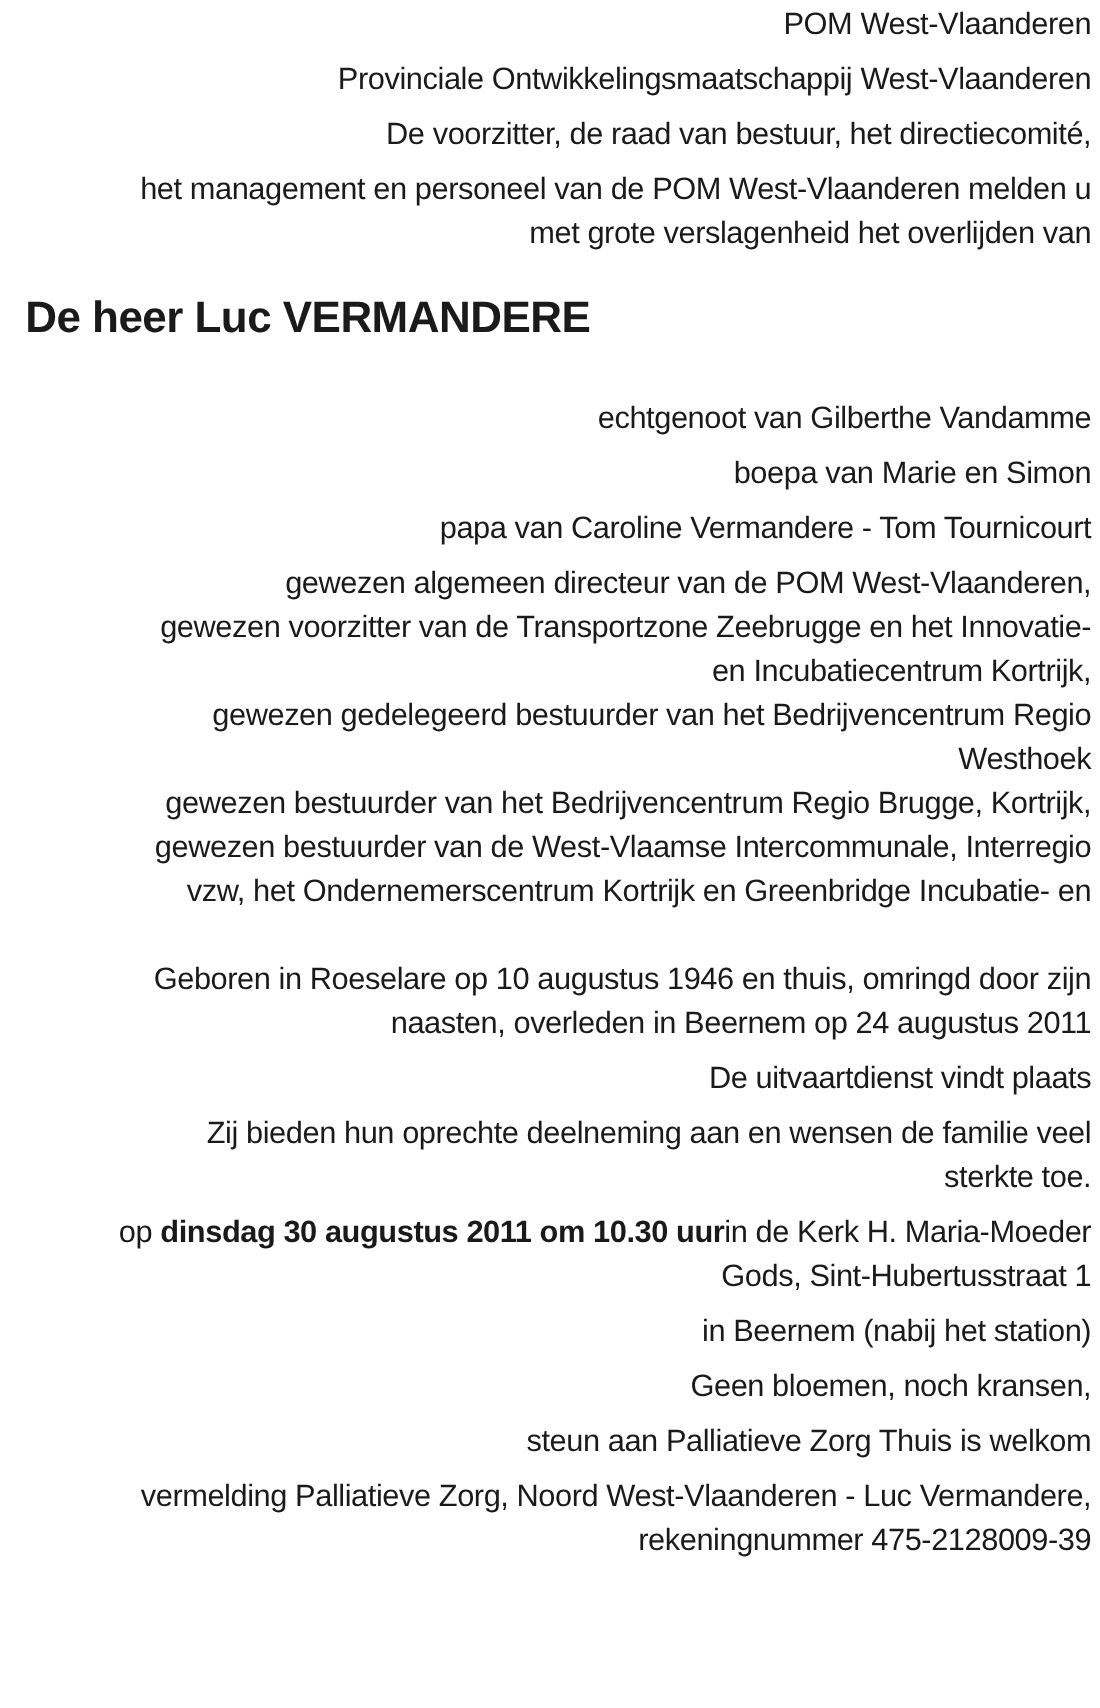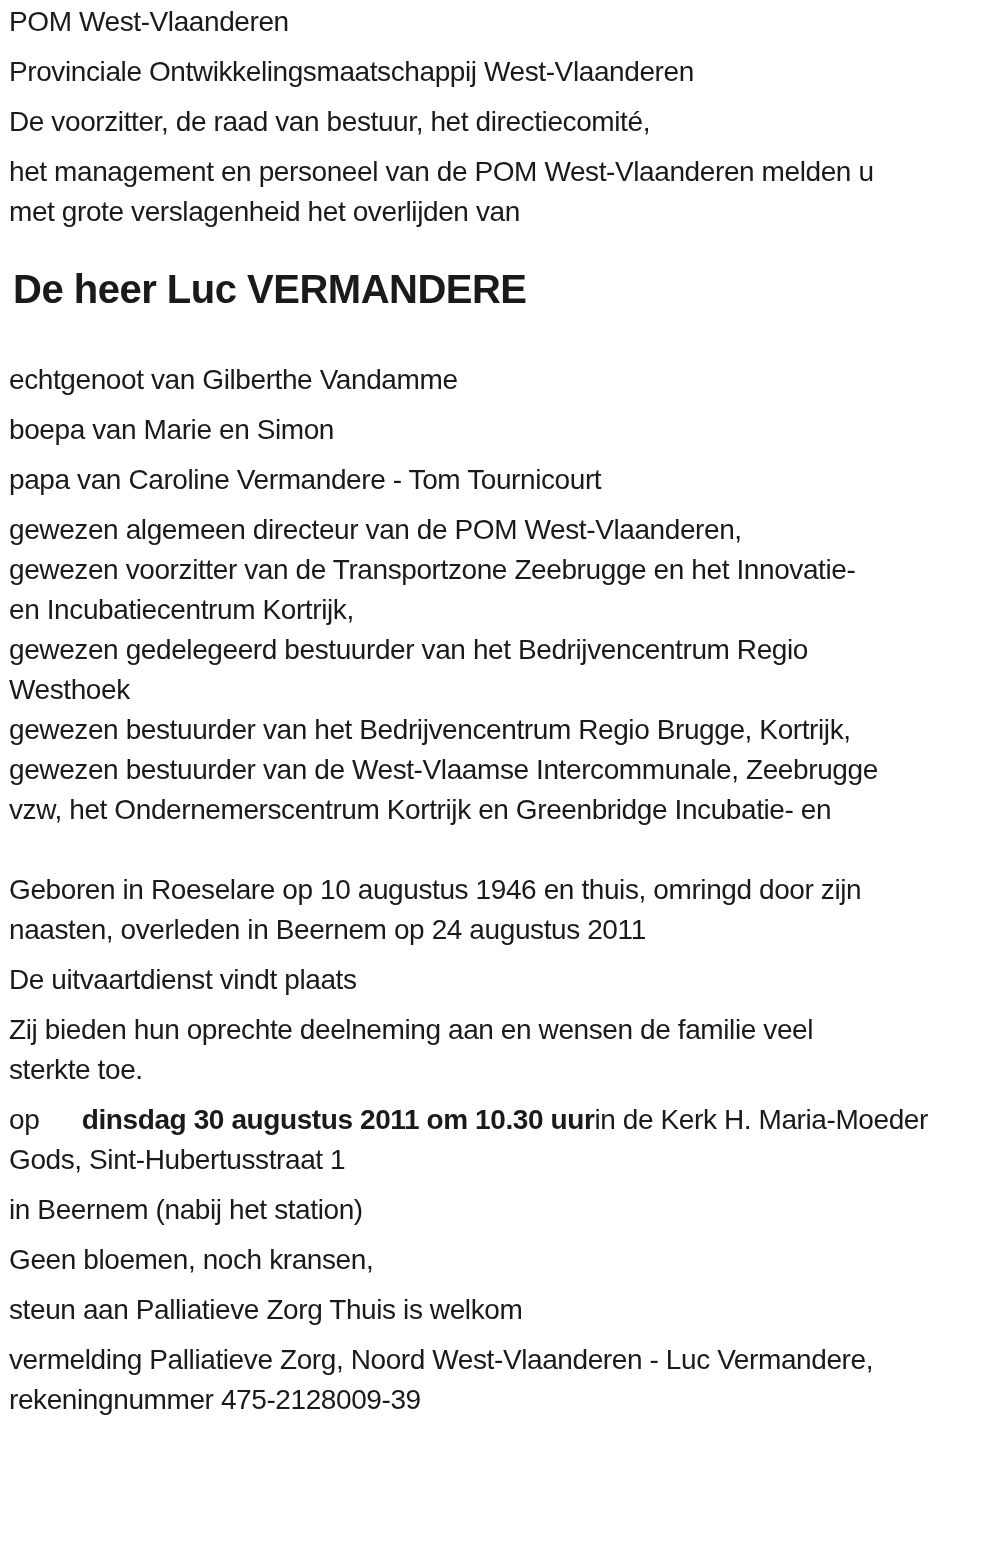--- a/index.html
+++ b/index.html
@@ -18,35 +18,35 @@
     font-size: 28px;
     line-height: 40px;
     letter-spacing: -0.4px;
   }
   .para {
     margin: 0 0 10px 0;
   }
   .line {
     display: block;
     white-space: nowrap;
+    text-align: right;
   }
   .heading {
     font-size: 40px;
     line-height: 54px;
     font-weight: 700;
     letter-spacing: -0.5px;
-    margin: 30px 0 44px 4px;
+    margin: 30px 0 44px 14px;
     white-space: nowrap;
   }
   .blank-line {
     height: 30px;
   }
   strong {
     font-weight: 700;
-    margin-left: 35px;
   }
 </style>
 </head>
 <body>
 
 <div class="doc">
 
   <p class="para">
     <span class="line">POM West-Vlaanderen</span>
   </p>
@@ -78,21 +78,21 @@
     <span class="line">papa van Caroline Vermandere - Tom Tournicourt</span>
   </p>
 
   <p class="para">
     <span class="line">gewezen algemeen directeur van de POM West-Vlaanderen,</span>
     <span class="line">gewezen voorzitter van de Transportzone Zeebrugge en het Innovatie-</span>
     <span class="line">en Incubatiecentrum Kortrijk,</span>
     <span class="line">gewezen gedelegeerd bestuurder van het Bedrijvencentrum Regio</span>
     <span class="line">Westhoek</span>
     <span class="line">gewezen bestuurder van het Bedrijvencentrum Regio Brugge, Kortrijk,</span>
-    <span class="line">gewezen bestuurder van de West-Vlaamse Intercommunale, Zeebrugge</span>
+    <span class="line">gewezen bestuurder van de West-Vlaamse Intercommunale, Interregio</span>
     <span class="line">vzw, het Ondernemerscentrum Kortrijk en Greenbridge Incubatie- en</span>
   </p>
 
   <div class="blank-line"></div>
 
   <p class="para">
     <span class="line">Geboren in Roeselare op 10 augustus 1946 en thuis, omringd door zijn</span>
     <span class="line">naasten, overleden in Beernem op 24 augustus 2011</span>
   </p>
 

